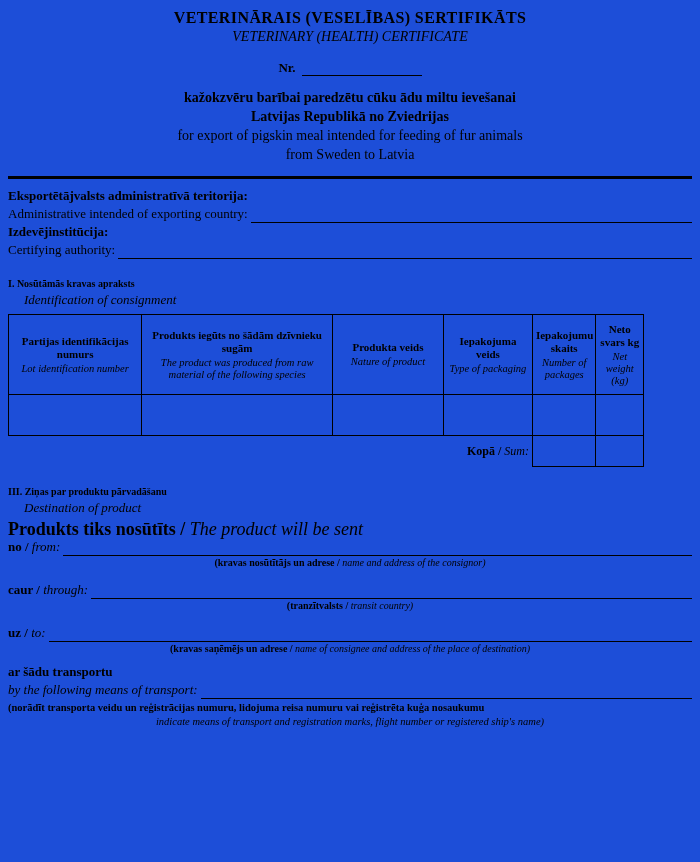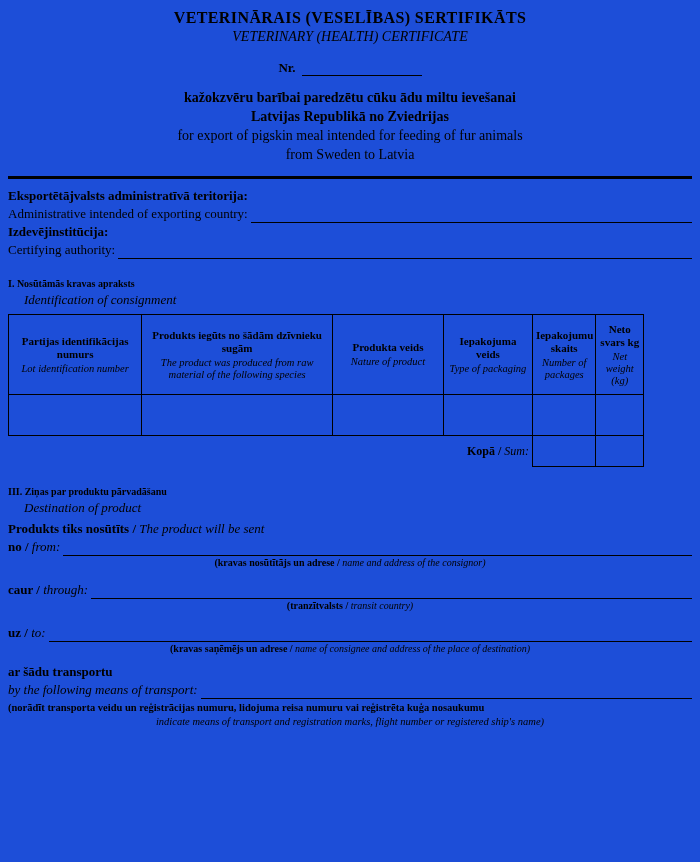--- a/index.html
+++ b/index.html
@@ -32,21 +32,21 @@
   .hdr .clv { display:block; font-size:11px; font-weight:bold; text-align:center; line-height:13px; }
   .hdr .cen { display:block; font-size:10.5px; font-style:italic; text-align:center; line-height:12px; margin-top:2px; }
   .datarow td { height:36px; }
   .sumrow td { height:26px; }
   .sumrow td.nb { border:none; }
   .sumlabel { text-align:right; font-size:12px; padding-right:5px; white-space:nowrap; }
   .sec2 { margin-top:14px; }
   .plant-lv { margin-top:6px; font-size:13px; font-weight:bold; line-height:17px; }
   .cont-line { margin-top:24px; border-bottom:1px solid #000; height:16px; }
   .sec3 { margin-top:16px; }
-  .sent-line { margin-top:4px; font-size:13px; line-height:18px; }
+  .sent-line { margin-top:4px; font-size:18px; line-height:18px; }
   .note { font-size:10px; text-align:center; line-height:13px; }
   .sp { margin-top:12px; }
   .transport-note1 { font-size:10.5px; font-weight:bold; line-height:14px; margin-top:2px; }
   .transport-note2 { font-size:10.5px; font-style:italic; text-align:center; line-height:14px; }
 </style>
 </head>
 <body>
 
 <div class="page">
 

